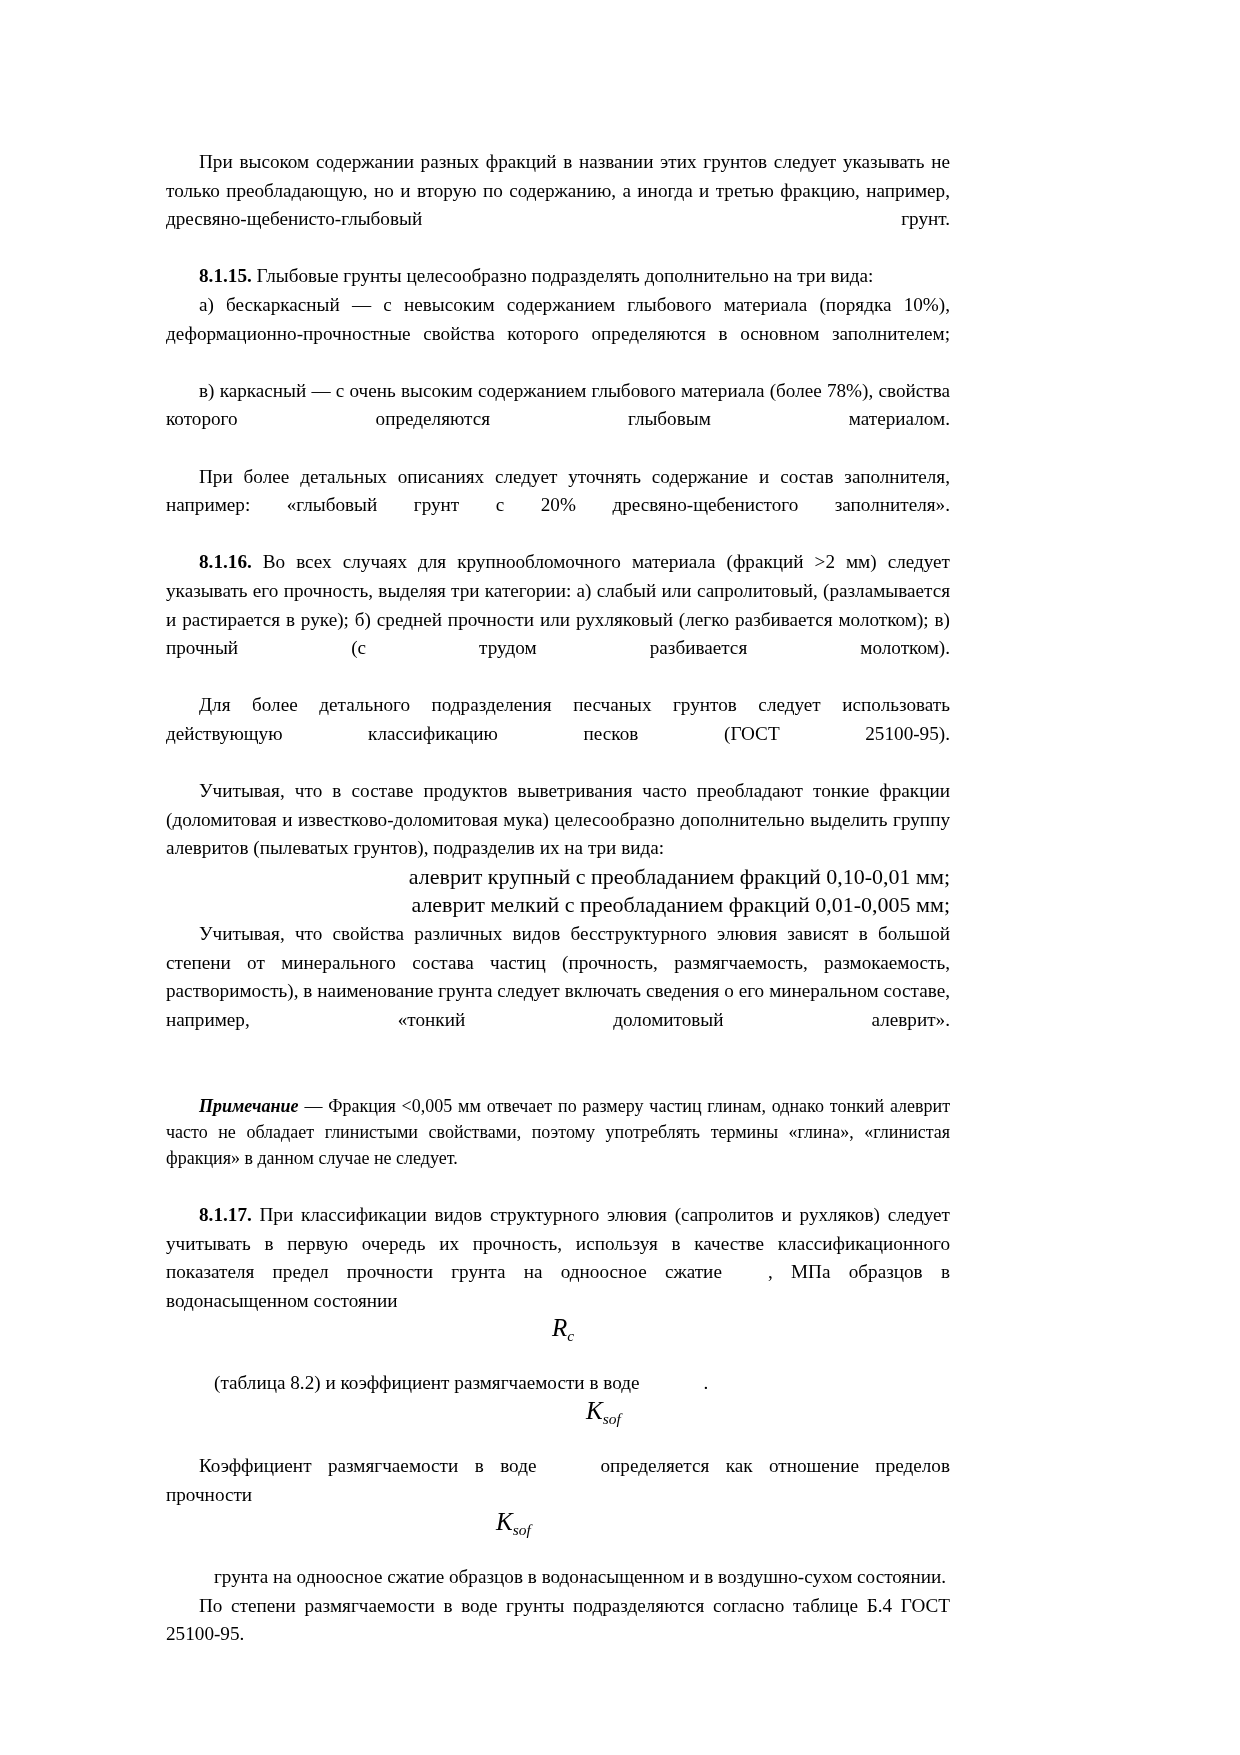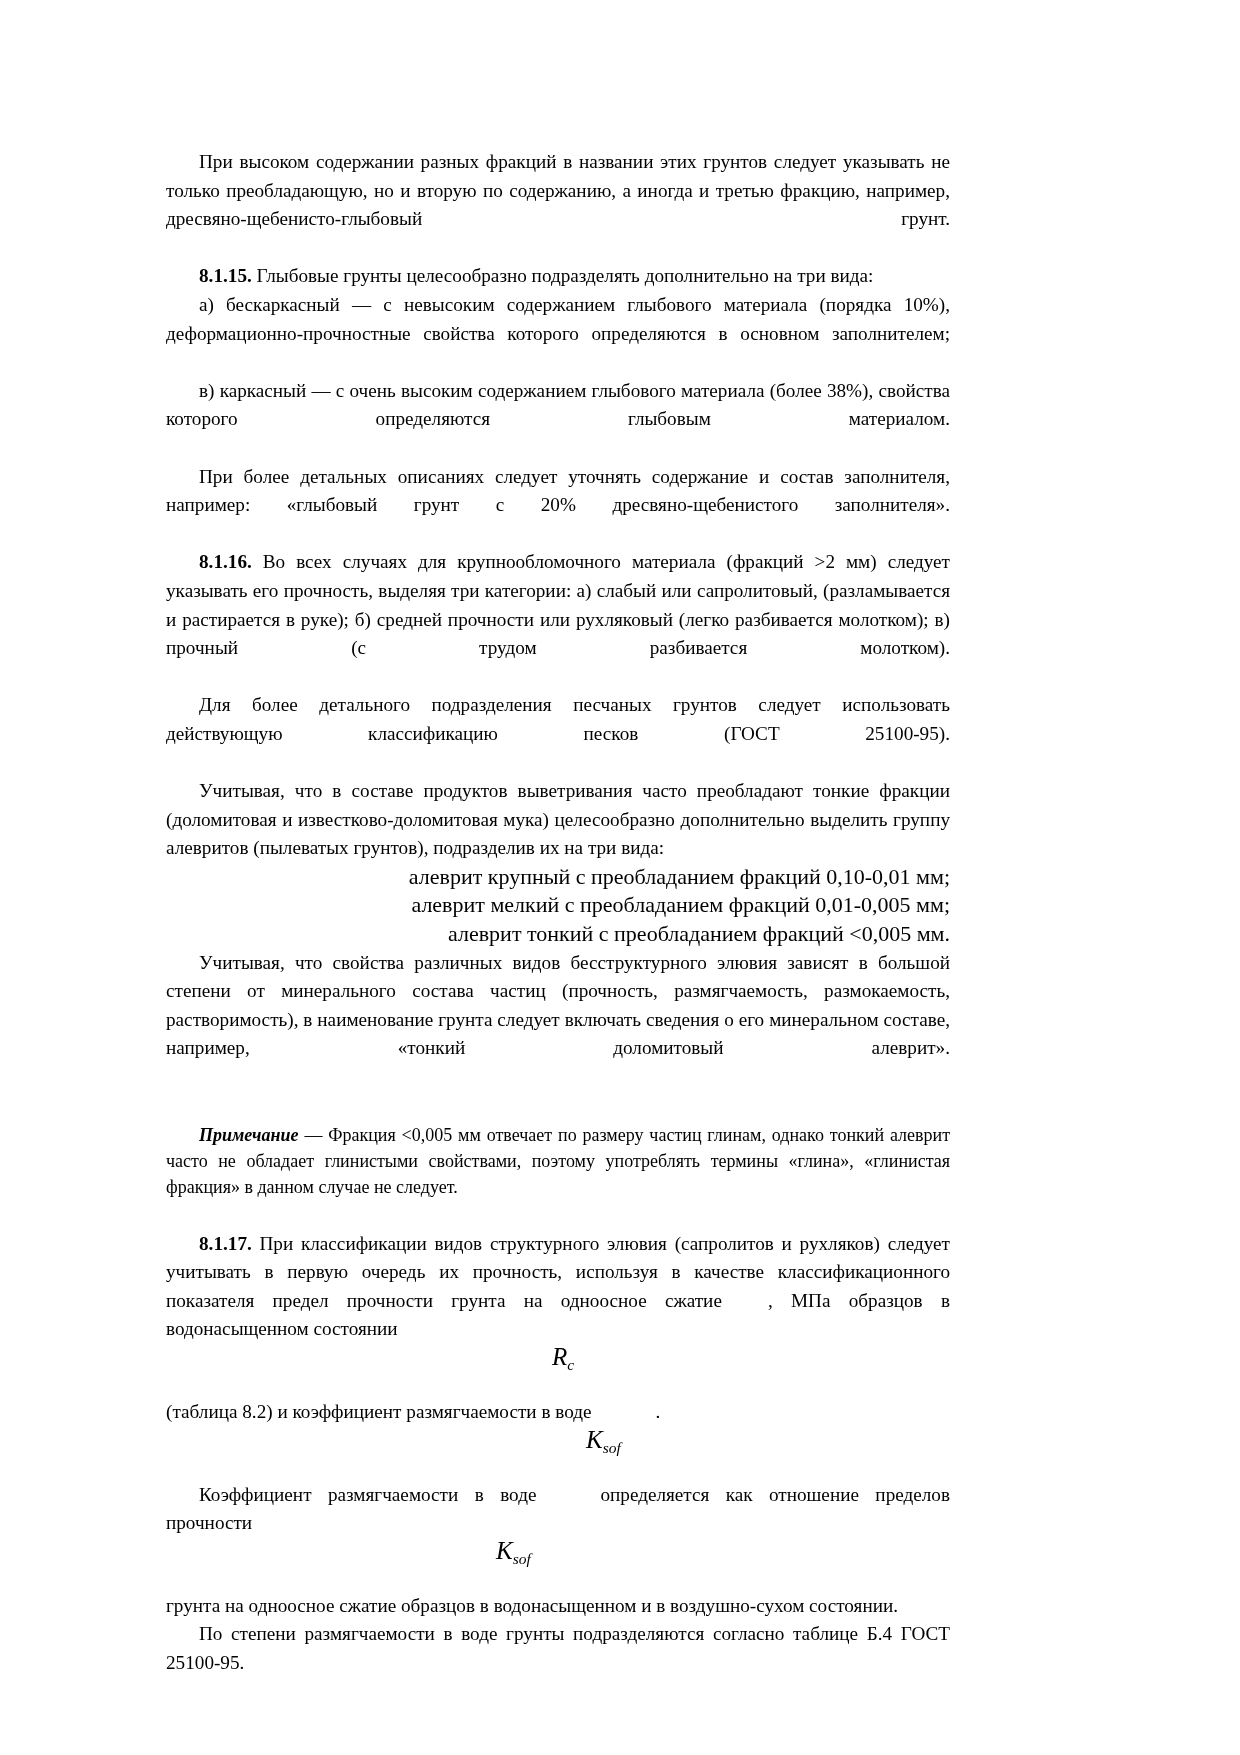--- a/index.html
+++ b/index.html
@@ -31,20 +31,21 @@
   p.para {
     margin: 0;
     font-size: 19.2px;
     line-height: 28.6px;
     text-align: justify;
     text-indent: 33px;
     hyphens: none;
   }
   p.para.noindent {
     text-indent: 0;
+    margin-left: 48px;
   }
   .bold {
     font-weight: bold;
     margin-top: 28px;
   }
   .bolditalic {
     font-weight: bold;
     font-style: italic;
   }
 
@@ -121,33 +122,32 @@
 <div class="page">
   <div class="content">
 
     <p class="para">При высоком содержании разных фракций в названии этих грунтов следует указывать не только преобладающую, но и вторую по содержанию, а иногда и третью фракцию, например, дресвяно-щебенисто-глыбовый грунт.</p>
 
     <p class="para nostretch"><span class="bold">8.1.15.</span><span> Глыбовые грунты целесообразно подразделять дополнительно на три вида:</span></p>
 
     <p class="para">а) бескаркасный — с невысоким содержанием глыбового материала (порядка 10%), деформационно-прочностные свойства которого определяются в основном заполнителем;</p>
 
 
-    <p class="para">в) каркасный — с очень высоким содержанием глыбового материала (более 38%), свойства которого определяются глыбовым материалом.</p>
+    <p class="para">в) каркасный — с очень высоким содержанием глыбового материала (более 78%), свойства которого определяются глыбовым материалом.</p>
 
     <p class="para">При более детальных описаниях следует уточнять содержание и состав заполнителя, например: «глыбовый грунт с 20% дресвяно-щебенистого заполнителя».</p>
 
     <p class="para"><span class="bold">8.1.16.</span><span> Во всех случаях для крупнообломочного материала (фракций &gt;2 мм) следует указывать его прочность, выделяя три категории: а) слабый или сапролитовый, (разламывается и растирается в руке); б) средней прочности или рухляковый (легко разбивается молотком); в) прочный (с трудом разбивается молотком).</span></p>
 
     <p class="para">Для более детального подразделения песчаных грунтов следует использовать действующую классификацию песков (ГОСТ 25100-95).</p>
 
     <p class="para nostretch">Учитывая, что в составе продуктов выветривания часто преобладают тонкие фракции (доломитовая и известково-доломитовая мука) целесообразно дополнительно выделить группу алевритов (пылеватых грунтов), подразделив их на три вида:</p>
 
     <p class="sub">алеврит крупный с преобладанием фракций 0,10-0,01 мм;</p>
     <p class="sub">алеврит мелкий с преобладанием фракций 0,01-0,005 мм;</p>
-    <p class="sub">алеврит тонкий с преобладанием фракций &lt;0,005 мм.</p>
 
     <p class="para">Учитывая, что свойства различных видов бесструктурного элювия зависят в большой степени от минерального состава частиц (прочность, размягчаемость, размокаемость, растворимость), в наименование грунта следует включать сведения о его минеральном составе, например, «тонкий доломитовый алеврит».</p>
 
     <div class="spacer-m"></div>
 
     <p class="note nostretch"><span class="bolditalic">Примечание</span><span> — </span><span>Фракция &lt;0,005 мм отвечает по размеру частиц глинам, однако тонкий алеврит часто не обладает глинистыми свойствами, поэтому употреблять термины «глина», «глинистая фракция» в данном случае не следует.</span></p>
 
     <div class="spacer-m"></div>
 
     <p class="para nostretch"><span class="bold">8.1.17.</span><span> При классификации видов структурного элювия (сапролитов и рухляков) следует учитывать в первую очередь их прочность, используя в качестве классификационного показателя предел прочности грунта на одноосное сжатие</span><span class="mathgap"></span><span>, МПа образцов в водонасыщенном состоянии</span></p>

